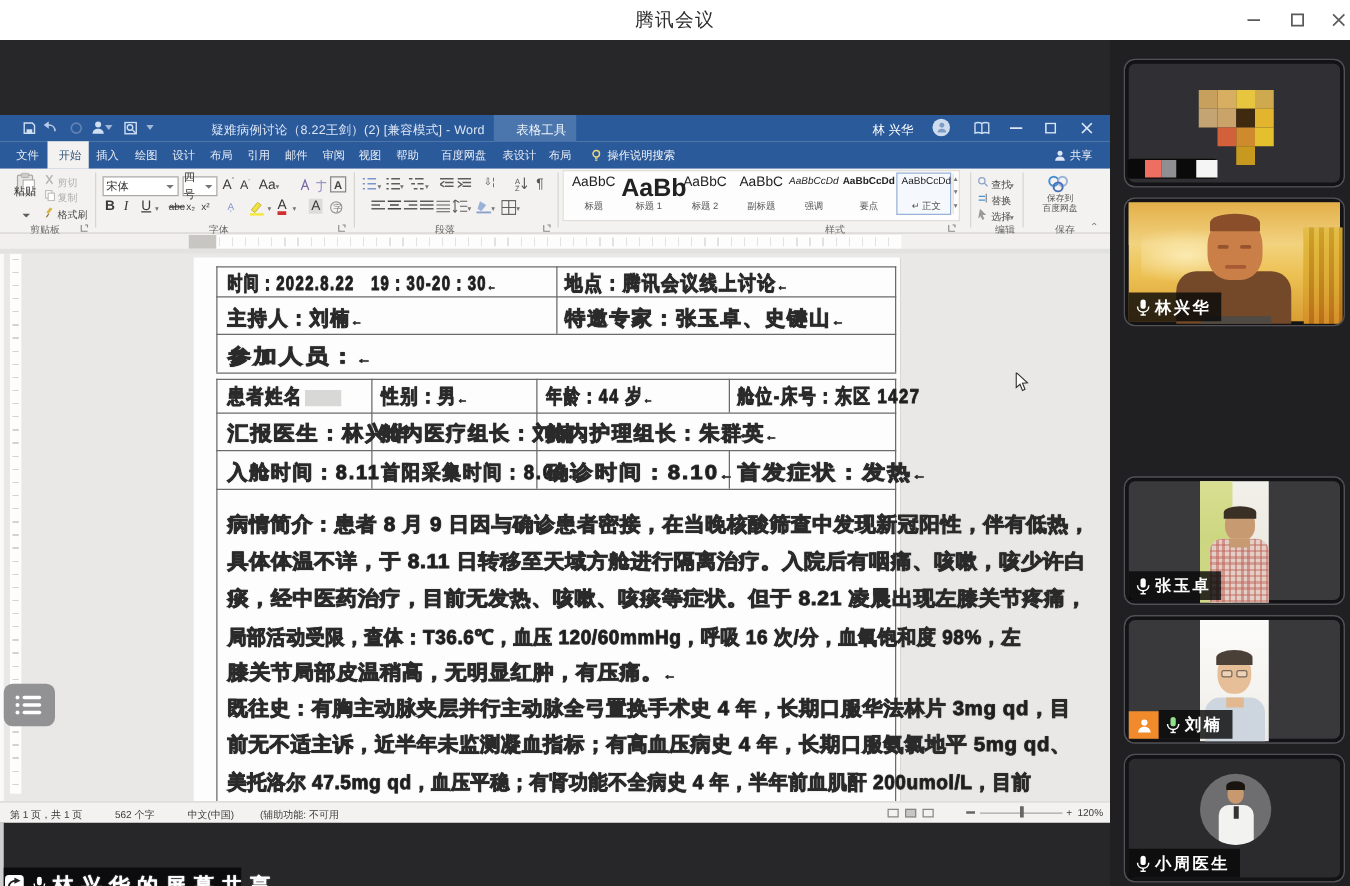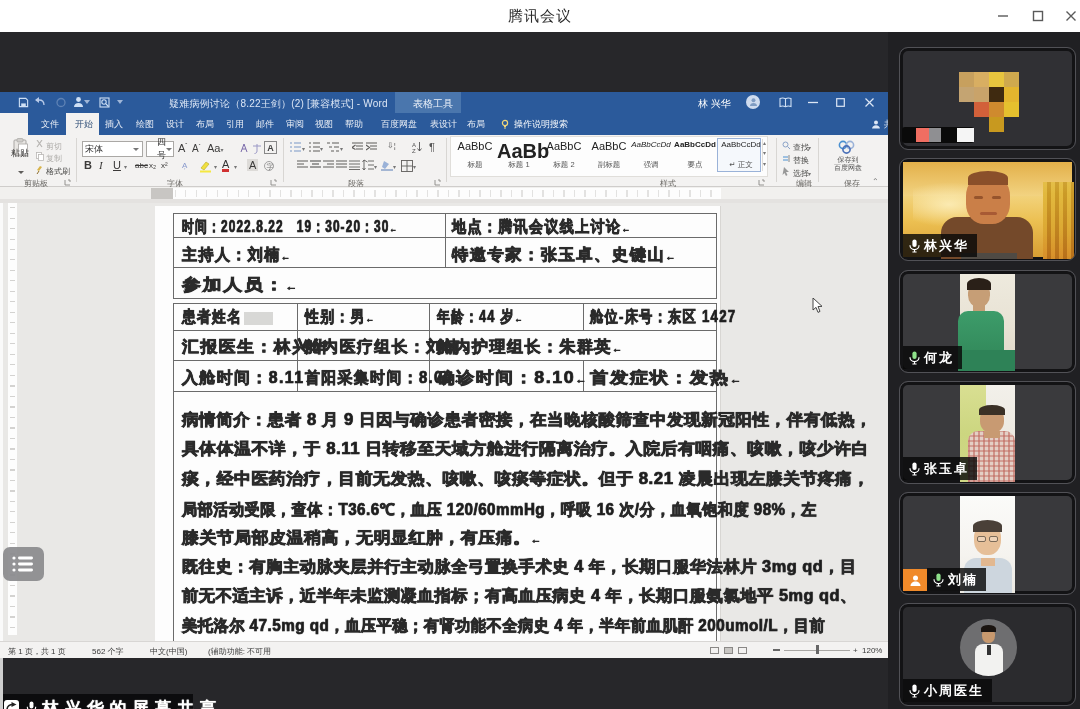--- a/index.html
+++ b/index.html
@@ -6,21 +6,21 @@
   html,body { width:1080px; height:709px; overflow:hidden; }
   body { font-family:"Liberation Sans", sans-serif; background:#27272a; position:relative; }
   .abs { position:absolute; }
   
   #topbar { left:0; top:0; width:1080px; height:32px; background:#ffffff; }
   #topbar .title { width:100%; text-align:center; top:7px; font-size:15px; color:#2b2b2b; letter-spacing:1px; }
   .winbtn { top:9px; width:14px; height:14px; }
   
   #word { left:0; top:92px; width:888px; height:566px; background:#f3f2f1; }
   #wtitle { left:0; top:0; width:888px; height:21px; background:#2b5a9b; }
-  #wmenu { left:0; top:21px; width:888px; height:22px; background:#2b5a9b;margin-left:28px; }
+  #wmenu { left:0; top:21px; width:888px; height:22px; background:#2b5a9b; }
   #wribbon { left:0; top:43px; width:888px; height:52px; background:#f3f2f1; border-bottom:1px solid #cfcdcb; }
   #wruler { left:0; top:95px; width:888px; height:16px; background:#f1f0ee; }
   #wdoc { left:0; top:111px; width:888px; height:438px; background:#e9e8e6; overflow:hidden; }
   #wstatus { left:0; top:549px; width:888px; height:17px; background:#f3f2f1; border-top:1px solid #d8d6d4; font-size:8px; color:#3b3b3b; }
   .mtab { color:#e8edf5; font-size:9px; top:5px; }
   .wt { color:#dce6f5; font-size:10px; }
   .rlbl { color:#3b3a39; }
   .rgray { font-size:8px; color:#b0aeab; }
   .rtxt { font-size:8px; color:#4a4a48; }
   .glbl { font-size:8px; color:#696763; }
@@ -168,21 +168,21 @@
       <svg class="abs" style="left:64px;top:44px" width="7" height="7" viewBox="0 0 7 7">
         <path d="M1 1v5h5M4 1h2v2" stroke="#8a8886" fill="none" stroke-width="0.9"></path>
       </svg>
       <div class="abs vsep" style="left:76px"></div>
 
       <div class="abs inbox" style="left:82px;top:6px;width:61px;height:16px">
         <span style="font-size:9px;color:#333;margin-left:2px">宋体</span>
         <span class="boxcaret"></span>
       </div>
       <div class="abs inbox" style="left:146px;top:6px;width:28px;height:16px">
-        <span style="font-size:9px;color:#333;margin-left:10px">四号</span>
+        <span style="font-size:9px;color:#333;margin-left:0">四号</span>
         <span class="boxcaret"></span>
       </div>
       <div class="abs rbig" style="left:178px;top:7px">A<sup style="font-size:6px">ˆ</sup></div>
       <div class="abs rbig" style="left:192px;top:8px;font-size:10px">A<sup style="font-size:5px">ˇ</sup></div>
       <div class="abs rbig" style="left:207px;top:7px">Aa<span class="mini">▾</span></div>
       <svg class="abs" style="left:239px;top:8px" width="10" height="11" viewBox="0 0 10 11">
         <path d="M2 9L5 1l3 8M3.2 6h3.6" stroke="#7a6aaa" fill="none" stroke-width="1"></path>
       </svg>
       <svg class="abs" style="left:252px;top:8px" width="10" height="11" viewBox="0 0 10 11">
         <path d="M1 3h8M5 1v7c0 1.5-1 2.5-2.5 2.5" stroke="#9a98c5" fill="none" stroke-width="1"></path>
@@ -459,37 +459,20 @@
       <div class="namebar">
         <svg width="11" height="14" viewBox="0 0 11 14">
           <rect x="3.4" y="0.5" width="4.2" height="7.5" rx="2.1" fill="#fff"></rect>
           <path d="M1 6.2c0 2.6 2 4.4 4.5 4.4s4.5-1.8 4.5-4.4" fill="none" stroke="#fff" stroke-width="1.2"></path>
           <path d="M5.5 10.8v2M3.4 13h4.2" stroke="#fff" stroke-width="1.2"></path>
         </svg>
         <span>林兴华</span>
       </div>
     </div>
 
-    <div class="thumb" style="top:238px;background:#3a3a3d">
-      <div class="abs" style="left:60px;top:3px;width:55px;height:97px;background:linear-gradient(180deg,#eeeade 0%,#e8e2d4 55%,#ded6c6 100%)">
-        <div class="abs" style="left:8px;top:7px;width:22px;height:26px;background:#c69e76;border-radius:45%"></div>
-        <div class="abs" style="left:7px;top:4px;width:24px;height:12px;background:#2a2018;border-radius:50% 50% 0 0"></div>
-        <div class="abs" style="left:13px;top:31px;width:12px;height:7px;background:#c69e76"></div>
-        <div class="abs" style="left:-2px;top:37px;width:46px;height:60px;background:linear-gradient(180deg,#3d9c6a,#2f8456);border-radius:10px 10px 0 0"></div>
-        <div class="abs" style="left:0px;top:76px;width:55px;height:21px;background:#2e8257"></div>
-      </div>
-      <div class="namebar">
-        <svg width="11" height="14" viewBox="0 0 11 14">
-          <rect x="3.4" y="0.5" width="4.2" height="7.5" rx="2.1" fill="#8ee08a"></rect>
-          <path d="M1 6.2c0 2.6 2 4.4 4.5 4.4s4.5-1.8 4.5-4.4" fill="none" stroke="#fff" stroke-width="1.2"></path>
-          <path d="M5.5 10.8v2M3.4 13h4.2" stroke="#fff" stroke-width="1.2"></path>
-        </svg>
-        <span>何龙</span>
-      </div>
-    </div>
 
     <div class="thumb" style="top:349px;background:#3a3a3d">
       <div class="abs" style="left:60px;top:3px;width:55px;height:97px;background:linear-gradient(180deg,#f2f0ea,#e8e4da)">
         <div class="abs" style="left:0;top:0;width:26px;height:97px;background:linear-gradient(180deg,#d9df92 0%,#ccd680 50%,#d0d886 100%)"></div>
         <div class="abs" style="left:20px;top:22px;width:24px;height:26px;background:#c89a72;border-radius:45%"></div>
         <div class="abs" style="left:19px;top:20px;width:26px;height:10px;background:#3a3026;border-radius:50% 50% 0 0"></div>
         <div class="abs" style="left:8px;top:46px;width:47px;height:51px;background:#e4cfc6;border-radius:10px 10px 0 0"></div>
         <div class="abs" style="left:8px;top:46px;width:47px;height:51px;background:repeating-linear-gradient(90deg,rgba(190,100,90,0.55) 0 2px,transparent 2px 5px),repeating-linear-gradient(0deg,rgba(190,100,90,0.45) 0 2px,transparent 2px 5px);border-radius:10px 10px 0 0"></div>
         <div class="abs" style="left:24px;top:46px;width:16px;height:7px;background:#c89a72"></div>
       </div>

